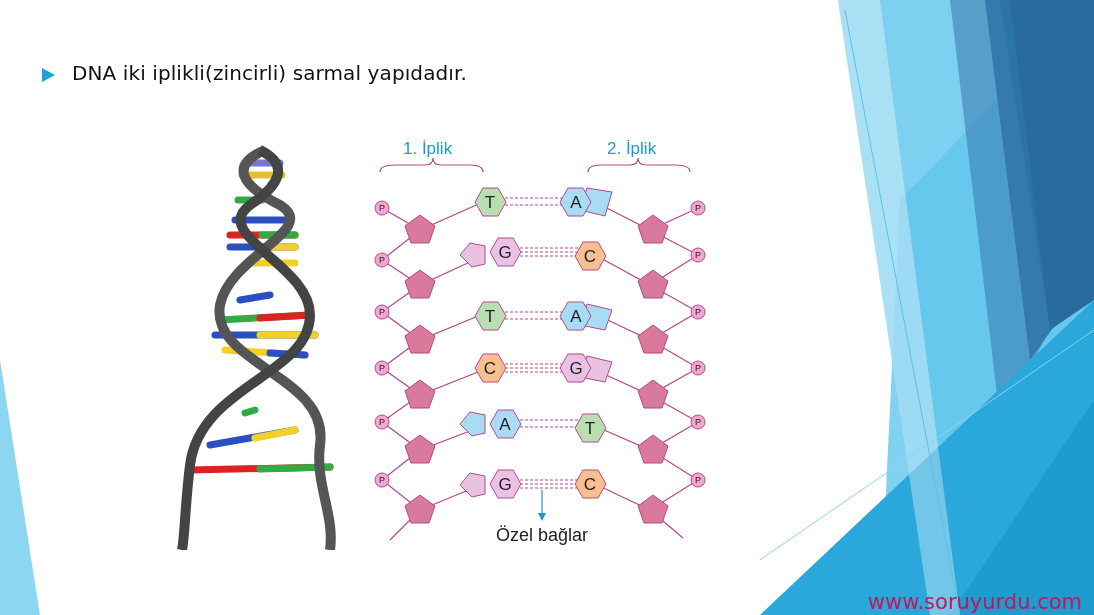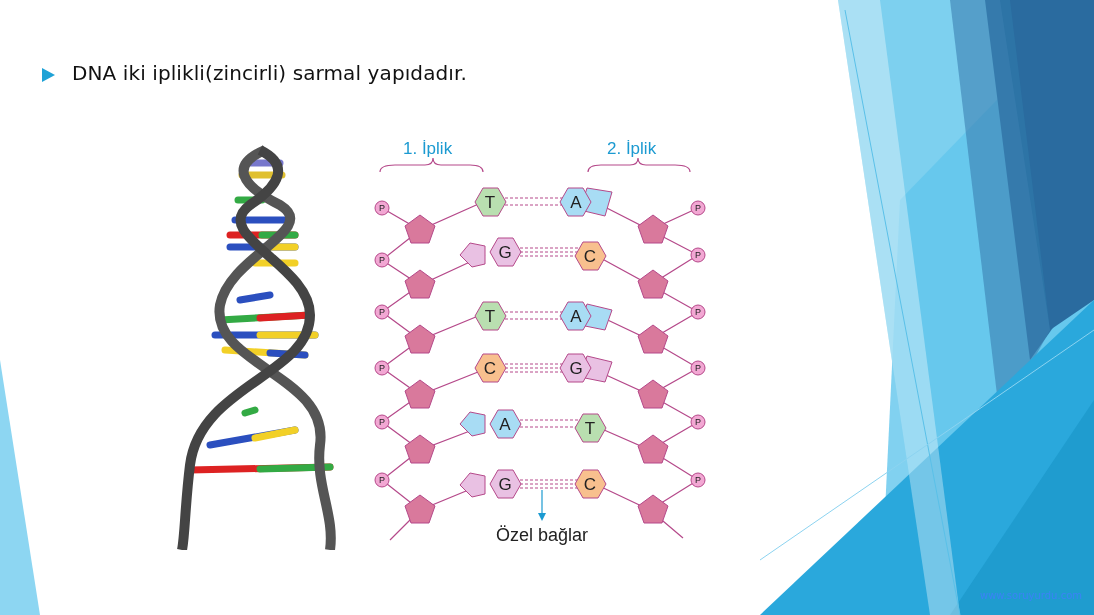--- a/index.html
+++ b/index.html
@@ -2,21 +2,21 @@
 <html><head>
 <meta charset="utf-8">
 <style>
   html,body{margin:0;padding:0;}
   body{width:1094px;height:615px;position:relative;overflow:hidden;background:#ffffff;font-family:"DejaVu Sans",sans-serif;}
   .bg{position:absolute;left:0;top:0;width:1094px;height:615px;}
   .bullet{position:absolute;left:42px;top:68px;width:0;height:0;border-top:7px solid transparent;border-bottom:7px solid transparent;border-left:13px solid #1fa2d6;}
   .title{position:absolute;left:72px;top:61px;font-size:20px;color:#111;font-family:"DejaVu Sans",sans-serif;letter-spacing:0.1px;}
   .helix{position:absolute;left:170px;top:145px;width:180px;height:405px;}
   .diagram{position:absolute;left:365px;top:130px;width:350px;height:430px;}
-  .footer{position:absolute;right:12px;top:590px;font-size:10px;color:#3b82f6;font-family:"DejaVu Sans",sans-serif;}
+  .footer{position:absolute;right:12px;top:590px;font-size:21px;color:#be185d;font-family:"DejaVu Sans",sans-serif;}
   svg text{font-family:"Liberation Sans",sans-serif;}
 </style>
 </head>
 <body>
 
 <svg class="bg" viewBox="0 0 1094 615">
   <polygon points="0,360 0,615 40,615" fill="#8dd6f2"></polygon>
   <polygon points="838,0 1094,0 1094,615 930,615" fill="#7dd0ef"></polygon>
   <polygon points="900,200 1094,0 1094,615 880,615" fill="#62c6ec" opacity="0.8"></polygon>
   <polygon points="985,0 1094,0 1094,270 1030,360" fill="#2d74a6"></polygon>

